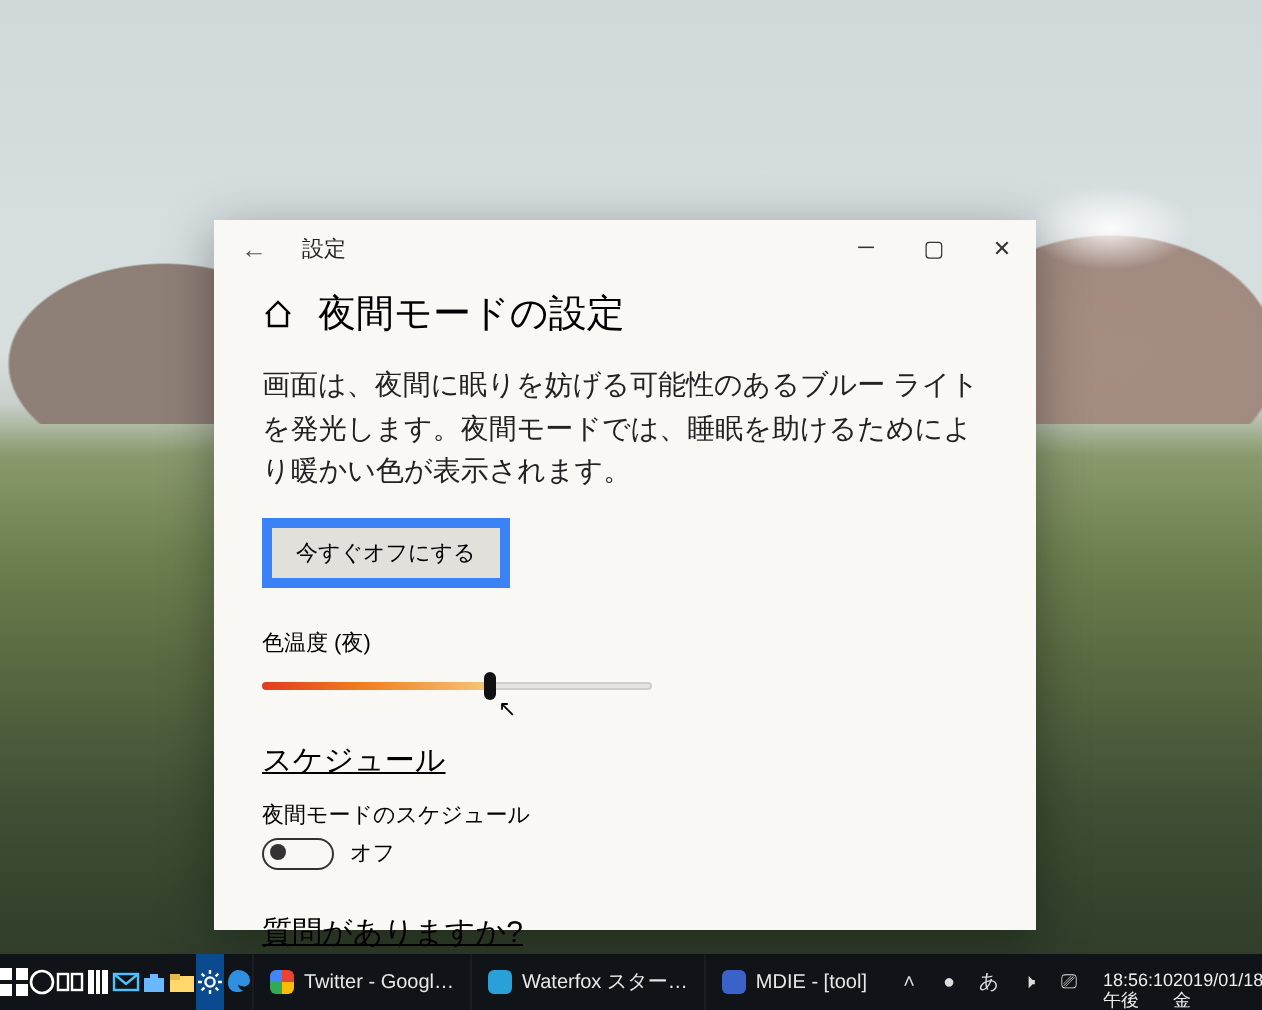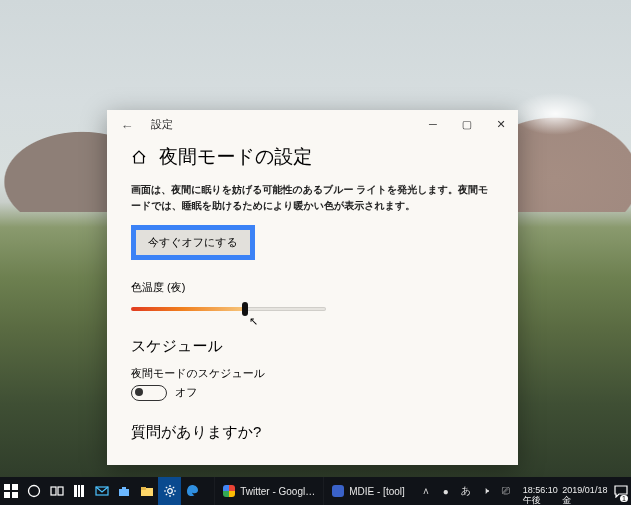--- a/index.html
+++ b/index.html
@@ -33,31 +33,31 @@
   }
   .titlebar{height:28px;display:flex;align-items:center;font-size:11px;color:#222;}
   .tb-left{display:flex;align-items:center;gap:10px;padding-left:6px;}
   .tb-back{width:28px;text-align:center;font-size:13px;color:#555;}
   .tb-title{}
   .tb-spacer{flex:1;}
   .tb-btn{width:34px;height:28px;display:flex;align-items:center;justify-content:center;font-size:11px;color:#333;}
   .content{padding:4px 24px 12px 24px;}
   h1{display:flex;align-items:center;gap:12px;font-weight:400;font-size:19px;margin:2px 0 12px 0;}
   .home-icon svg{width:16px;height:16px;display:block;}
-  .desc{font-size:10px;line-height:1.55;color:#222;margin-bottom:12px;font-weight:bold;}
+  .desc{font-size:14px;line-height:1.55;color:#222;margin-bottom:12px;}
   .off-btn{display:inline-block;background:#e2e0db;border:5px solid #3b82f6;font-size:11px;padding:5px 12px;margin-bottom:14px;}
   .section-label{font-size:11px;margin:6px 0 8px 0;}
   
   .slider{position:relative;height:12px;width:195px;margin-bottom:22px;}
   .track-warm{position:absolute;left:0;top:4px;height:4px;width:113px;border-radius:2px;
     background:linear-gradient(to right,#e13b1f 0%,#f07f1e 45%,#f6c47a 100%);}
   .track-rest{position:absolute;left:113px;top:4px;height:4px;right:0;background:#e6e4df;border-radius:2px;border:1px solid #d0cec9;border-left:none;box-sizing:border-box;}
   .thumb{position:absolute;left:111px;top:-1px;width:6px;height:14px;border-radius:3px;background:#111;}
   .cursor{position:absolute;left:118px;top:13px;font-size:11px;line-height:1;color:#000;pointer-events:none;}
-  h2{font-weight:400;font-size:15px;margin:6px 0 10px 0;}
+  h2{font-weight:400;font-size:15px;margin:6px 0 10px 0;text-decoration:underline;}
   .toggle-row .t-label{font-size:11px;margin-bottom:4px;}
   .toggle{display:flex;gap:8px;font-size:11px;}
   .switch{width:34px;height:14px;border:1px solid #333;border-radius:8px;position:relative;background:#faf8f4;}
   .knob{position:absolute;width:8px;height:8px;border-radius:50%;background:#333;left:3px;top:2px;}
   .help{color:#0067c0;font-size:11px;margin-top:6px;}
   
   .taskbar{position:absolute;left:0;right:0;bottom:0;height:28px;background:#101318;display:flex;align-items:stretch;color:#fff;font-size:10px;}
   .tbi{width:30px;display:flex;align-items:center;justify-content:center;color:#fff;}
   .tbi svg{width:14px;height:14px;display:block;}
   .tbi.active{background:#0a4a8f;}
@@ -182,20 +182,24 @@
         <path d="M7 1c3.3 0 6 2.2 6 5.2 0 2-1.6 3-3.4 3-1.5 0-2.6-.8-2.6-.8s.2 2 2.4 2.8C8 12.6 2 12.8 2 7.4 2 3.8 4.5 1 7 1z"></path>
       </svg>
   </div>
   <div class="tbi" style="width:14px"></div>
 
   <div class="task">
     <div class="dot" style="background:conic-gradient(#ea4335 0 25%,#fbbc05 0 50%,#34a853 0 75%,#4285f4 0);"></div>
     <span>Twitter - Googl…</span>
   </div>
   <div class="task">
+    <div class="dot" style="background:#2aa0d8"></div>
+    <span>Waterfox スター…</span>
+  </div>
+  <div class="task">
     <div class="dot" style="background:#3a62c9"></div>
     <span>MDIE - [tool]</span>
   </div>
 
   <div class="tray">
     <div class="ic">˄</div>
     <div class="ic">●</div>
     <div class="ic">あ</div>
     <div class="ic">🕨</div>
     <div class="ic">⎚</div>

